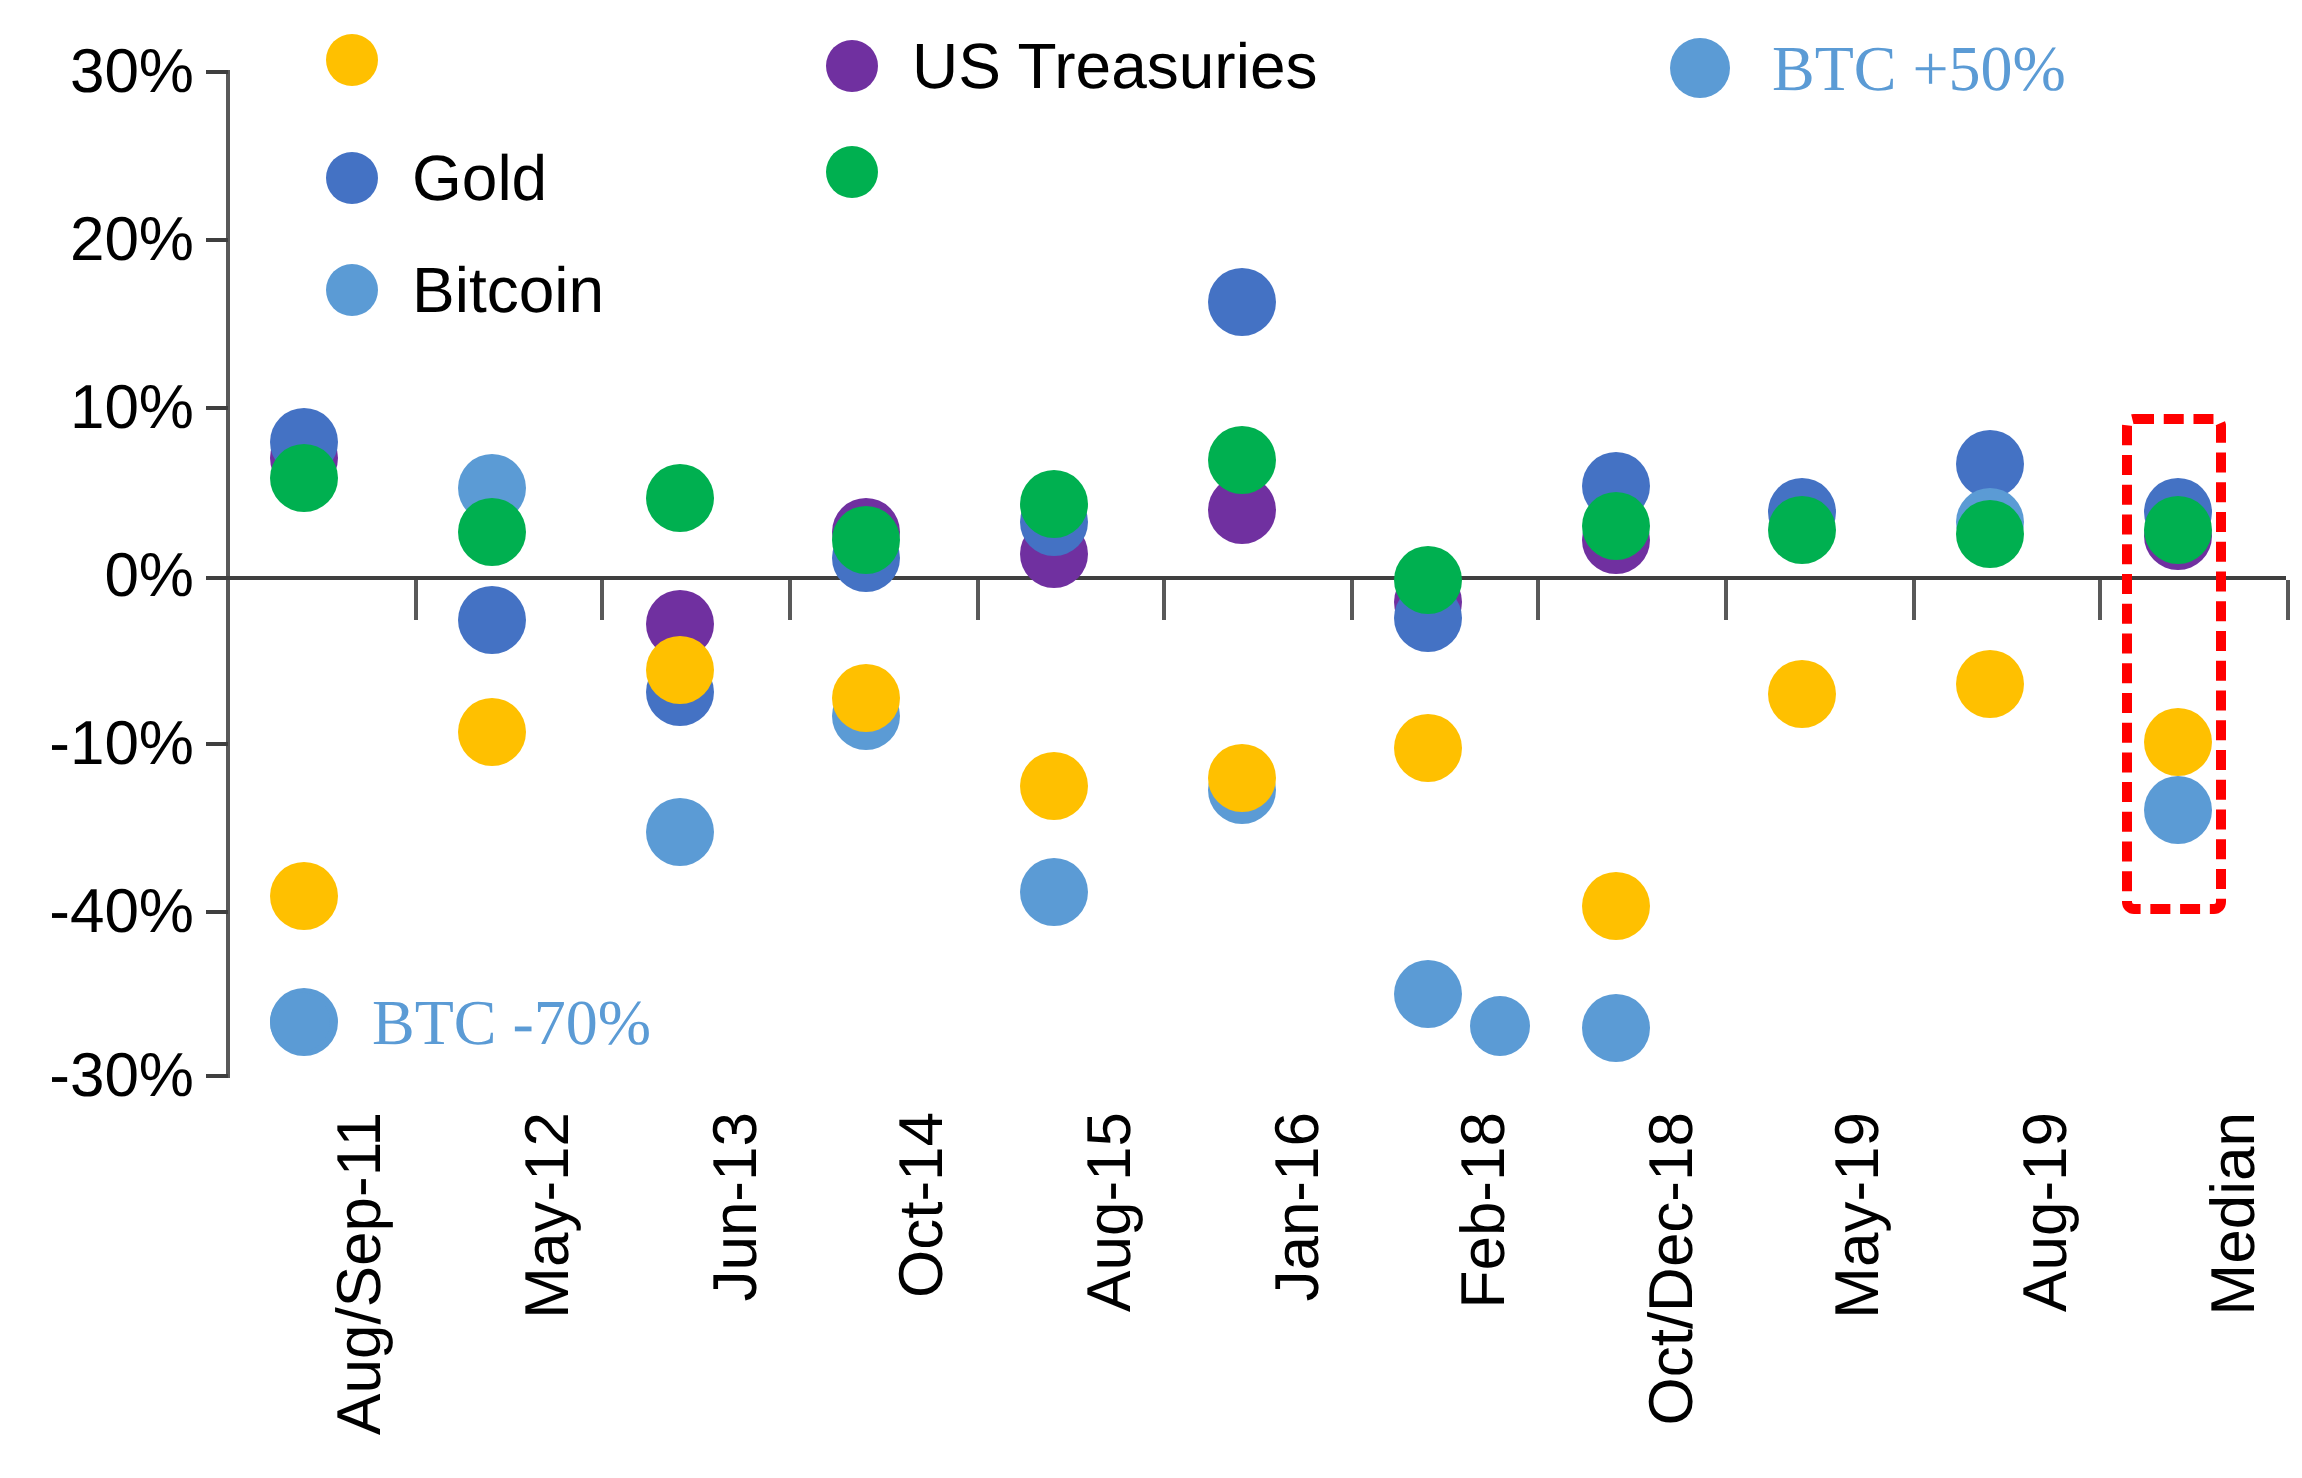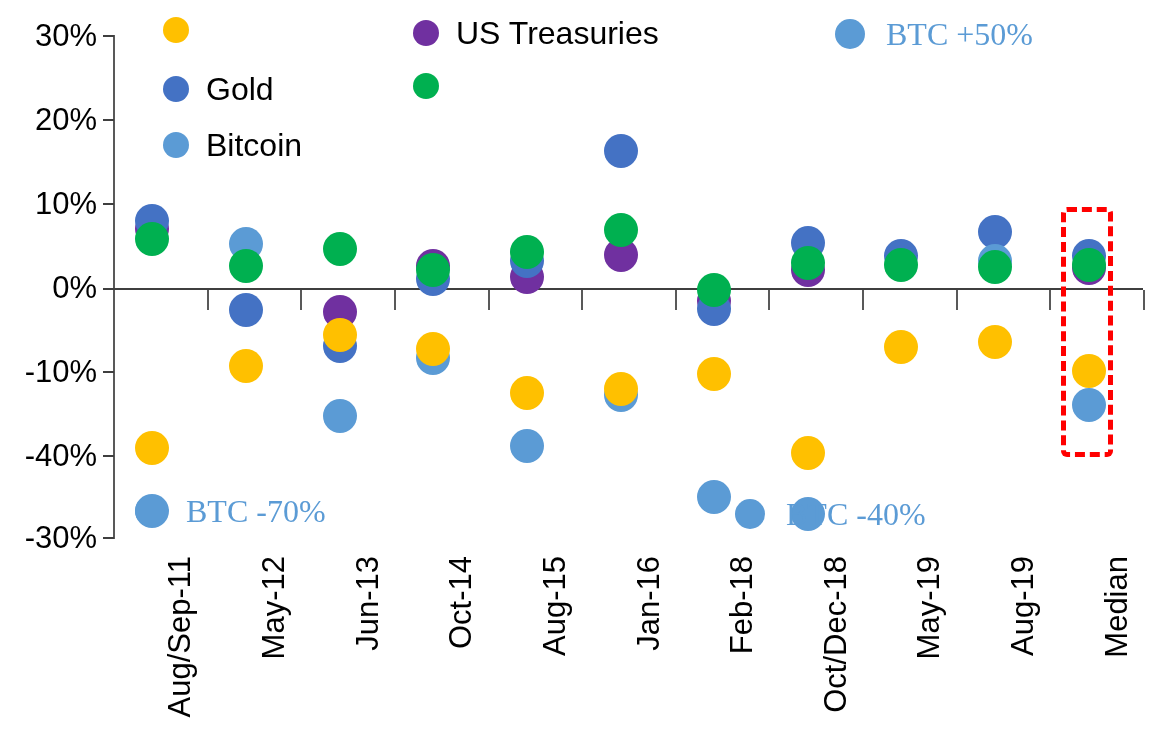--- a/index.html
+++ b/index.html
@@ -283,16 +283,15 @@
   <div class="annotation" style="left:835px; top:18px;">
     <span class="annotation-dot" style="background:#5B9BD5"></span>
     <span class="annotation-text" style="color:#5B9BD5">BTC +50%</span>
   </div>
   <div class="annotation" style="left:135px; top:495px;">
     <span class="annotation-dot" style="background:#5B9BD5"></span>
     <span class="annotation-text" style="color:#5B9BD5">BTC -70%</span>
   </div>
   <div class="annotation" style="left:735px; top:498px;">
     <span class="annotation-dot" style="background:#5B9BD5"></span>
-    <span class="annotation-text" style="color:#5B9BD5">BTC -40%</span>
   </div>
 
 </div>
 
 </body></html>

